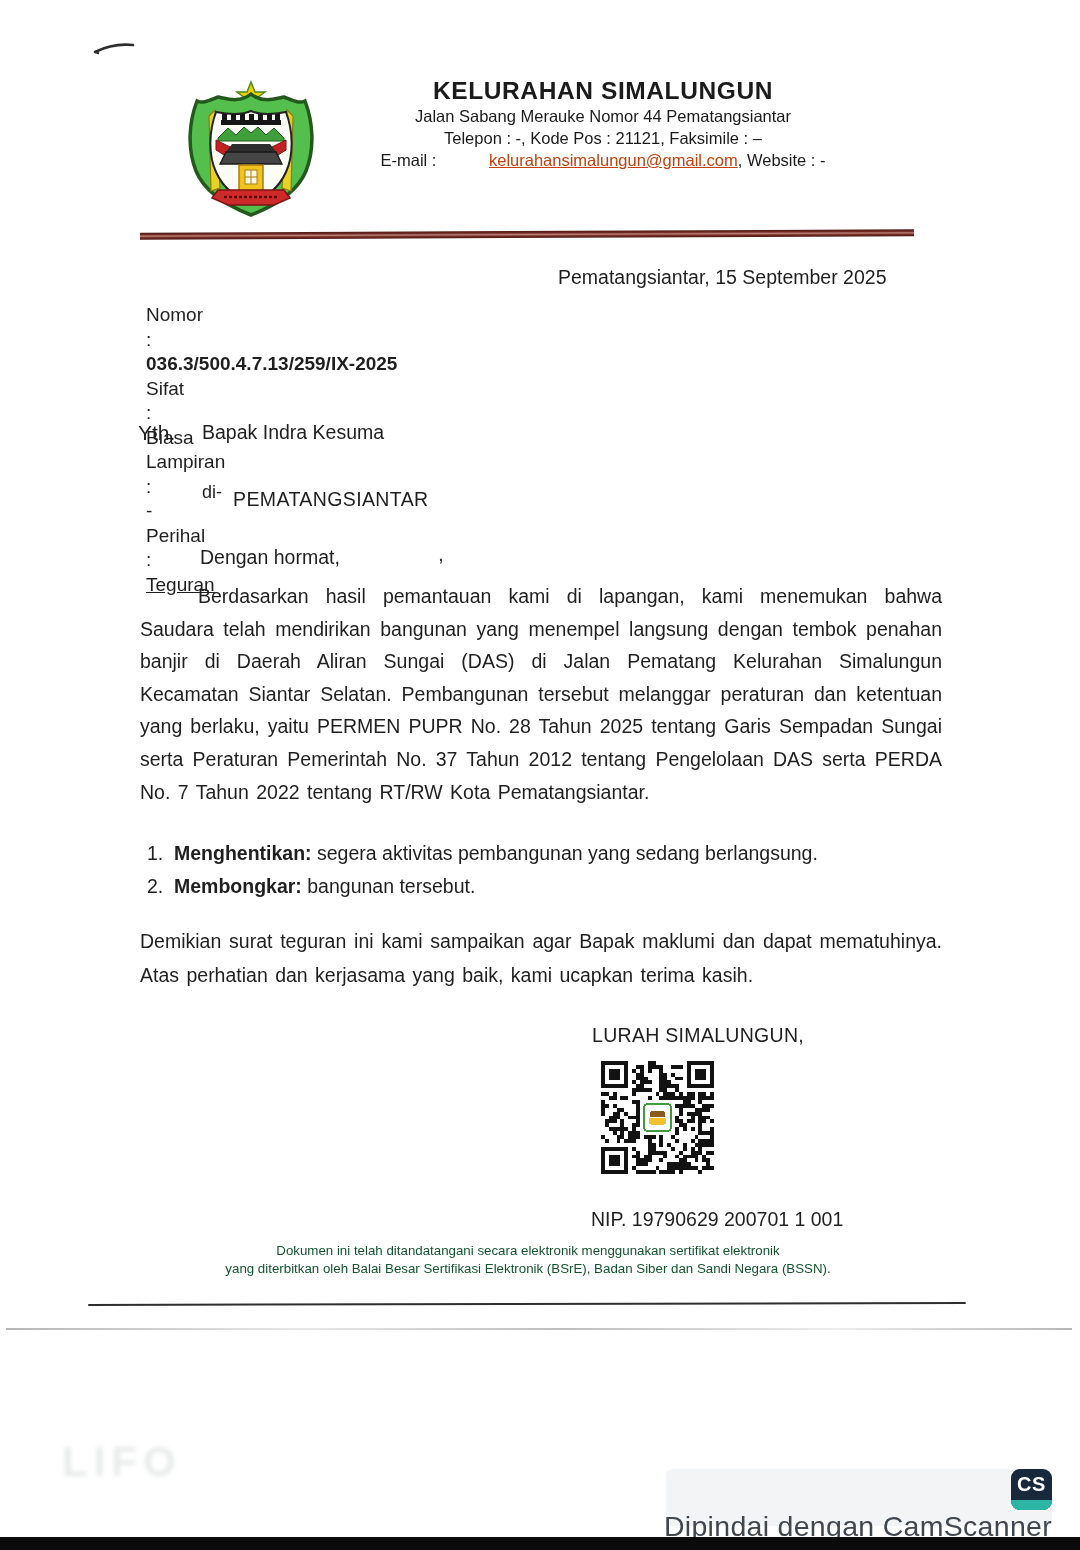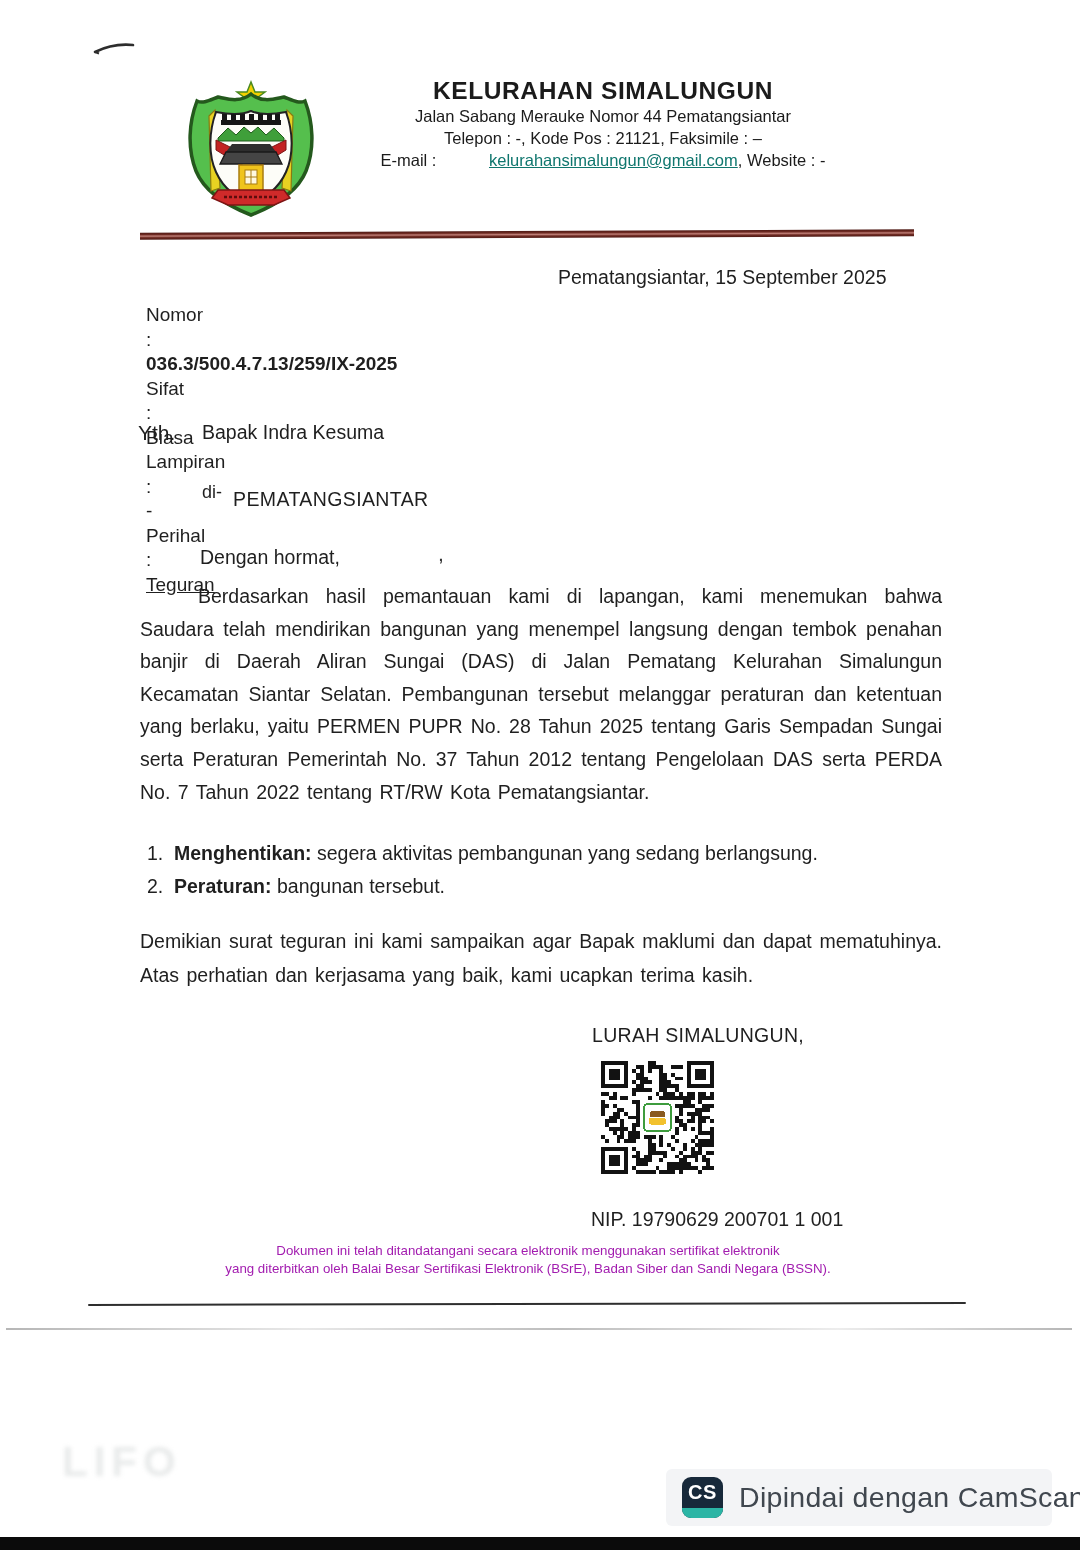--- a/index.html
+++ b/index.html
@@ -9,21 +9,21 @@
   
   .pen-mark{position:absolute;left:93px;top:40px;}
 
   
   .logo{position:absolute;left:176px;top:78px;width:150px;height:150px;}
   .head-text{position:absolute;left:318px;top:76px;width:570px;text-align:center;color:#1b1b1b;}
   .ht-gov{font-size:21.5px;line-height:27px;letter-spacing:.3px;}
   .ht-district{font-size:20px;line-height:24px;font-weight:bold;letter-spacing:.4px;}
   .ht-village{font-size:24.5px;line-height:29px;font-weight:bold;letter-spacing:.6px;}
   .ht-addr{font-size:16.5px;line-height:22px;}
-  .ht-email a,.ht-email .u{text-decoration:underline;color:#0f766e;margin-left:48px;}
+  .ht-email a,.ht-email .u{text-decoration:underline;color:#c2410c;margin-left:48px;}
   .rule{position:absolute;left:140px;top:231px;width:774px;height:7px;transform:rotate(-0.25deg);
         background:linear-gradient(180deg,#4f1a15 0%,#6e2a22 28%,#c08078 50%,#6e2a22 72%,#4f1a15 100%);}
 
   .date-line{position:absolute;left:558px;top:266px;font-size:19.5px;}
 
   
   .meta{position:absolute;left:146px;top:303px;font-size:19px;line-height:24.5px;}
   .meta-row{display:flex;flex-direction:column;}
   .meta-label{width:84px;}
   .meta-sep{width:12px;}
@@ -50,34 +50,34 @@
            text-align:justify;word-spacing:2px;}
 
   
   .sig-title{position:absolute;left:592px;top:1024px;font-size:19.5px;letter-spacing:.3px;}
   .qr{position:absolute;left:601px;top:1061px;}
   .sig-name{position:absolute;left:591px;top:1184px;font-size:19.5px;letter-spacing:.2px;}
   .sig-nip{position:absolute;left:591px;top:1208px;font-size:19.5px;}
 
   
   .esign{position:absolute;left:120px;top:1242px;width:816px;text-align:center;
-         font-size:13.3px;line-height:17.5px;color:#a21caf;}
+         font-size:13.3px;line-height:17.5px;color:#14532d;}
 
   
   .scan-line-1{position:absolute;left:88px;top:1303px;width:878px;height:2px;background:#2e2e2e;
                transform:rotate(-0.12deg);border-radius:2px;}
   .scan-line-2{position:absolute;left:6px;top:1328px;width:1066px;height:1.5px;opacity:.65;
                background:linear-gradient(90deg,#8f8f8f,#dcdcdc 28%,#9a9a9a 52%,#e3e3e3 78%,#8f8f8f);}
   .ghost-mark{position:absolute;left:62px;top:1438px;width:235px;height:46px;
               color:#e9ebeb;font-size:42px;font-weight:bold;filter:blur(2px);letter-spacing:6px;
               user-select:none;}
 
   
   .cs-badge{position:absolute;left:666px;top:1469px;width:386px;height:57px;background:#f3f4f6;
-            border-radius:6px;display:flex;align-items:center;}
+            border-radius:6px;display:flex;align-items:flex-end;flex-direction:column;}
   .cs-icon{position:relative;width:41px;height:41px;margin-left:16px;border-radius:9px;
            background:#17293a;flex:0 0 auto;overflow:hidden;}
   .cs-icon-txt{position:absolute;top:4px;left:0;width:100%;text-align:center;color:#ffffff;
                font-weight:bold;font-size:20px;letter-spacing:.5px;}
   .cs-icon-band{position:absolute;left:0;bottom:0;width:100%;height:10px;background:#2bb5a5;}
   .cs-label{margin-left:16px;font-size:28.5px;color:#40474f;letter-spacing:.3px;white-space:nowrap;}
 
   .bottom-bar{position:absolute;left:0;top:1537px;width:1080px;height:13px;background:#0b0b0b;}
 </style>
 </head>
@@ -160,21 +160,21 @@
 
   <div class="salutation">Dengan hormat,</div>
   <div class="stray-mark">,</div>
 
   <div class="para1">Berdasarkan hasil pemantauan kami di lapangan, kami menemukan bahwa Saudara telah mendirikan bangunan yang menempel langsung dengan tembok penahan banjir di Daerah Aliran Sungai (DAS) di Jalan Pematang Kelurahan Simalungun Kecamatan Siantar Selatan. Pembangunan tersebut melanggar peraturan dan ketentuan yang berlaku, yaitu PERMEN PUPR No. 28 Tahun 2025 tentang Garis Sempadan Sungai serta Peraturan Pemerintah No. 37 Tahun 2012 tentang Pengelolaan DAS serta PERDA No. 7 Tahun 2022 tentang RT/RW Kota Pematangsiantar.</div>
 
   <div class="list-row1">
     <span class="list-num">1.</span><span class="v-bold">Menghentikan:</span><span> segera aktivitas pembangunan yang sedang berlangsung.</span>
   </div>
   <div class="list-row2">
-    <span class="list-num">2.</span><span class="v-bold">Peraturan:</span><span> bangunan tersebut.</span>
+    <span class="list-num">2.</span><span class="v-bold">Membongkar:</span><span> bangunan tersebut.</span>
   </div>
 
   <div class="closing">Demikian surat teguran ini kami sampaikan agar Bapak maklumi dan dapat mematuhinya. Atas perhatian dan kerjasama yang baik, kami ucapkan terima kasih.</div>
 
   <div class="sig-title">LURAH SIMALUNGUN,</div>
   <svg id="qr-svg" class="qr" width="113" height="113" viewBox="0 0 29 29" shape-rendering="crispEdges">
       <rect width="29" height="29" fill="#fff"></rect>
       <g fill="#121212">
         <rect x="12" y="0" width="1" height="1"></rect>
         <rect x="13" y="0" width="1" height="1"></rect>

